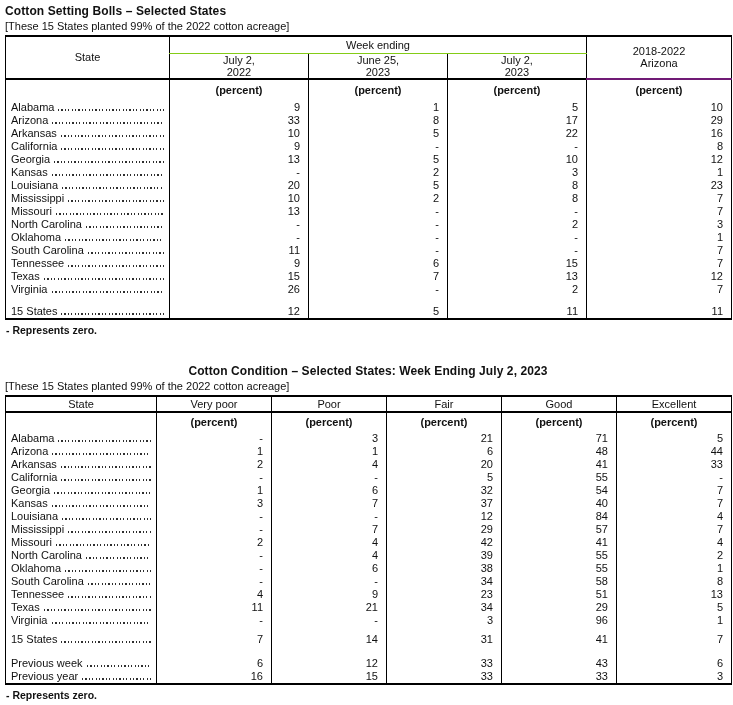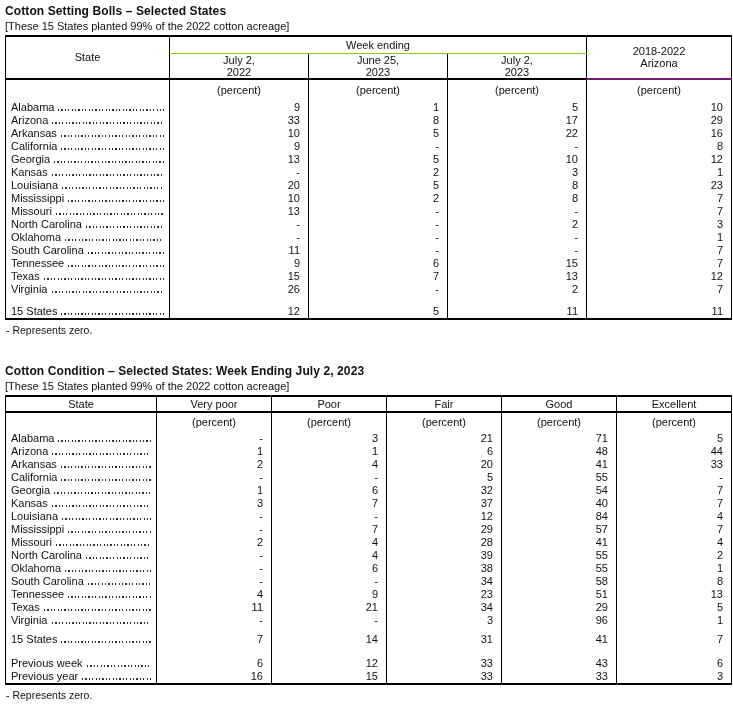--- a/index.html
+++ b/index.html
@@ -5,23 +5,23 @@
   * { box-sizing: border-box; margin: 0; padding: 0; }
   html, body { background: #ffffff; }
   body {
     width: 733px; height: 705px; overflow: hidden;
     font-family: "Liberation Sans", "DejaVu Sans", sans-serif;
     color: #111;
   }
   .page { padding: 4px 2px 0 5px; }
 
   .title { font-size: 12px; font-weight: 700; letter-spacing: .1px; margin-bottom: 2px; }
-  .t2title { margin-top: 27px; }
+  .t2title { margin-top: 27px; text-align: center; }
   .note { font-size: 11px; margin-bottom: 3px; }
-  .foot { font-size: 10.5px; margin: 4px 0 0 1px; line-height: 13px; }
+  .foot { font-size: 10.5px; margin: 4px 0 0 1px; line-height: 13px; font-weight: bold; }
 
   table.tbl {
     border-collapse: collapse; table-layout: fixed; width: 726px;
     border-left: 1px solid #000; border-right: 1px solid #000;
     border-top: 2px solid #000; border-bottom: 2px solid #000;
   }
   td { font-size: 11px; vertical-align: middle; padding: 0; }
 
   
   .n, .u, .hd, .hg, .ha, .h2v { border-left: 1px solid #000; }
@@ -30,21 +30,21 @@
   .hs { text-align: center; border-bottom: 2px solid #000; }
   .hg { text-align: center; height: 17px; border-bottom: 1px solid #84cc16; }
   .ha { text-align: center; border-bottom: 2px solid #701a75; }
   .hd { text-align: center; height: 18px; border-bottom: 2px solid #000; }
   .ha div, .hd div { line-height: 12px; }
 
   
   .h2s, .h2v { text-align: center; height: 16px; border-bottom: 2px solid #000; }
 
   
-  .u { text-align: center; }
+  .u { text-align: center; font-weight: bold; }
   .tbl1 .u, .tbl1 .ue { height: 22px; }
   .tbl2 .u, .tbl2 .ue { height: 20px; }
 
   
   tr.br td { height: 13px; line-height: 13px; }
   .n { text-align: right; padding-right: 8px; }
   .s { padding-left: 5px; margin-top: 9px; }
   .sr { display: flex; align-items: flex-end; }
   .sr span { white-space: nowrap; line-height: 13px; }
   .ld {
@@ -439,21 +439,21 @@
         </tr>
     <tr class="br">
           <td class="s">
             <div class="sr">
               <span>Missouri</span>
               <i class="ld"></i>
             </div>
           </td>
           <td class="n">2</td>
           <td class="n">4</td>
-          <td class="n">28</td>
+          <td class="n">42</td>
           <td class="n">41</td>
           <td class="n">4</td>
         </tr>
     <tr class="br">
           <td class="s">
             <div class="sr">
               <span>North Carolina</span>
               <i class="ld"></i>
             </div>
           </td>

